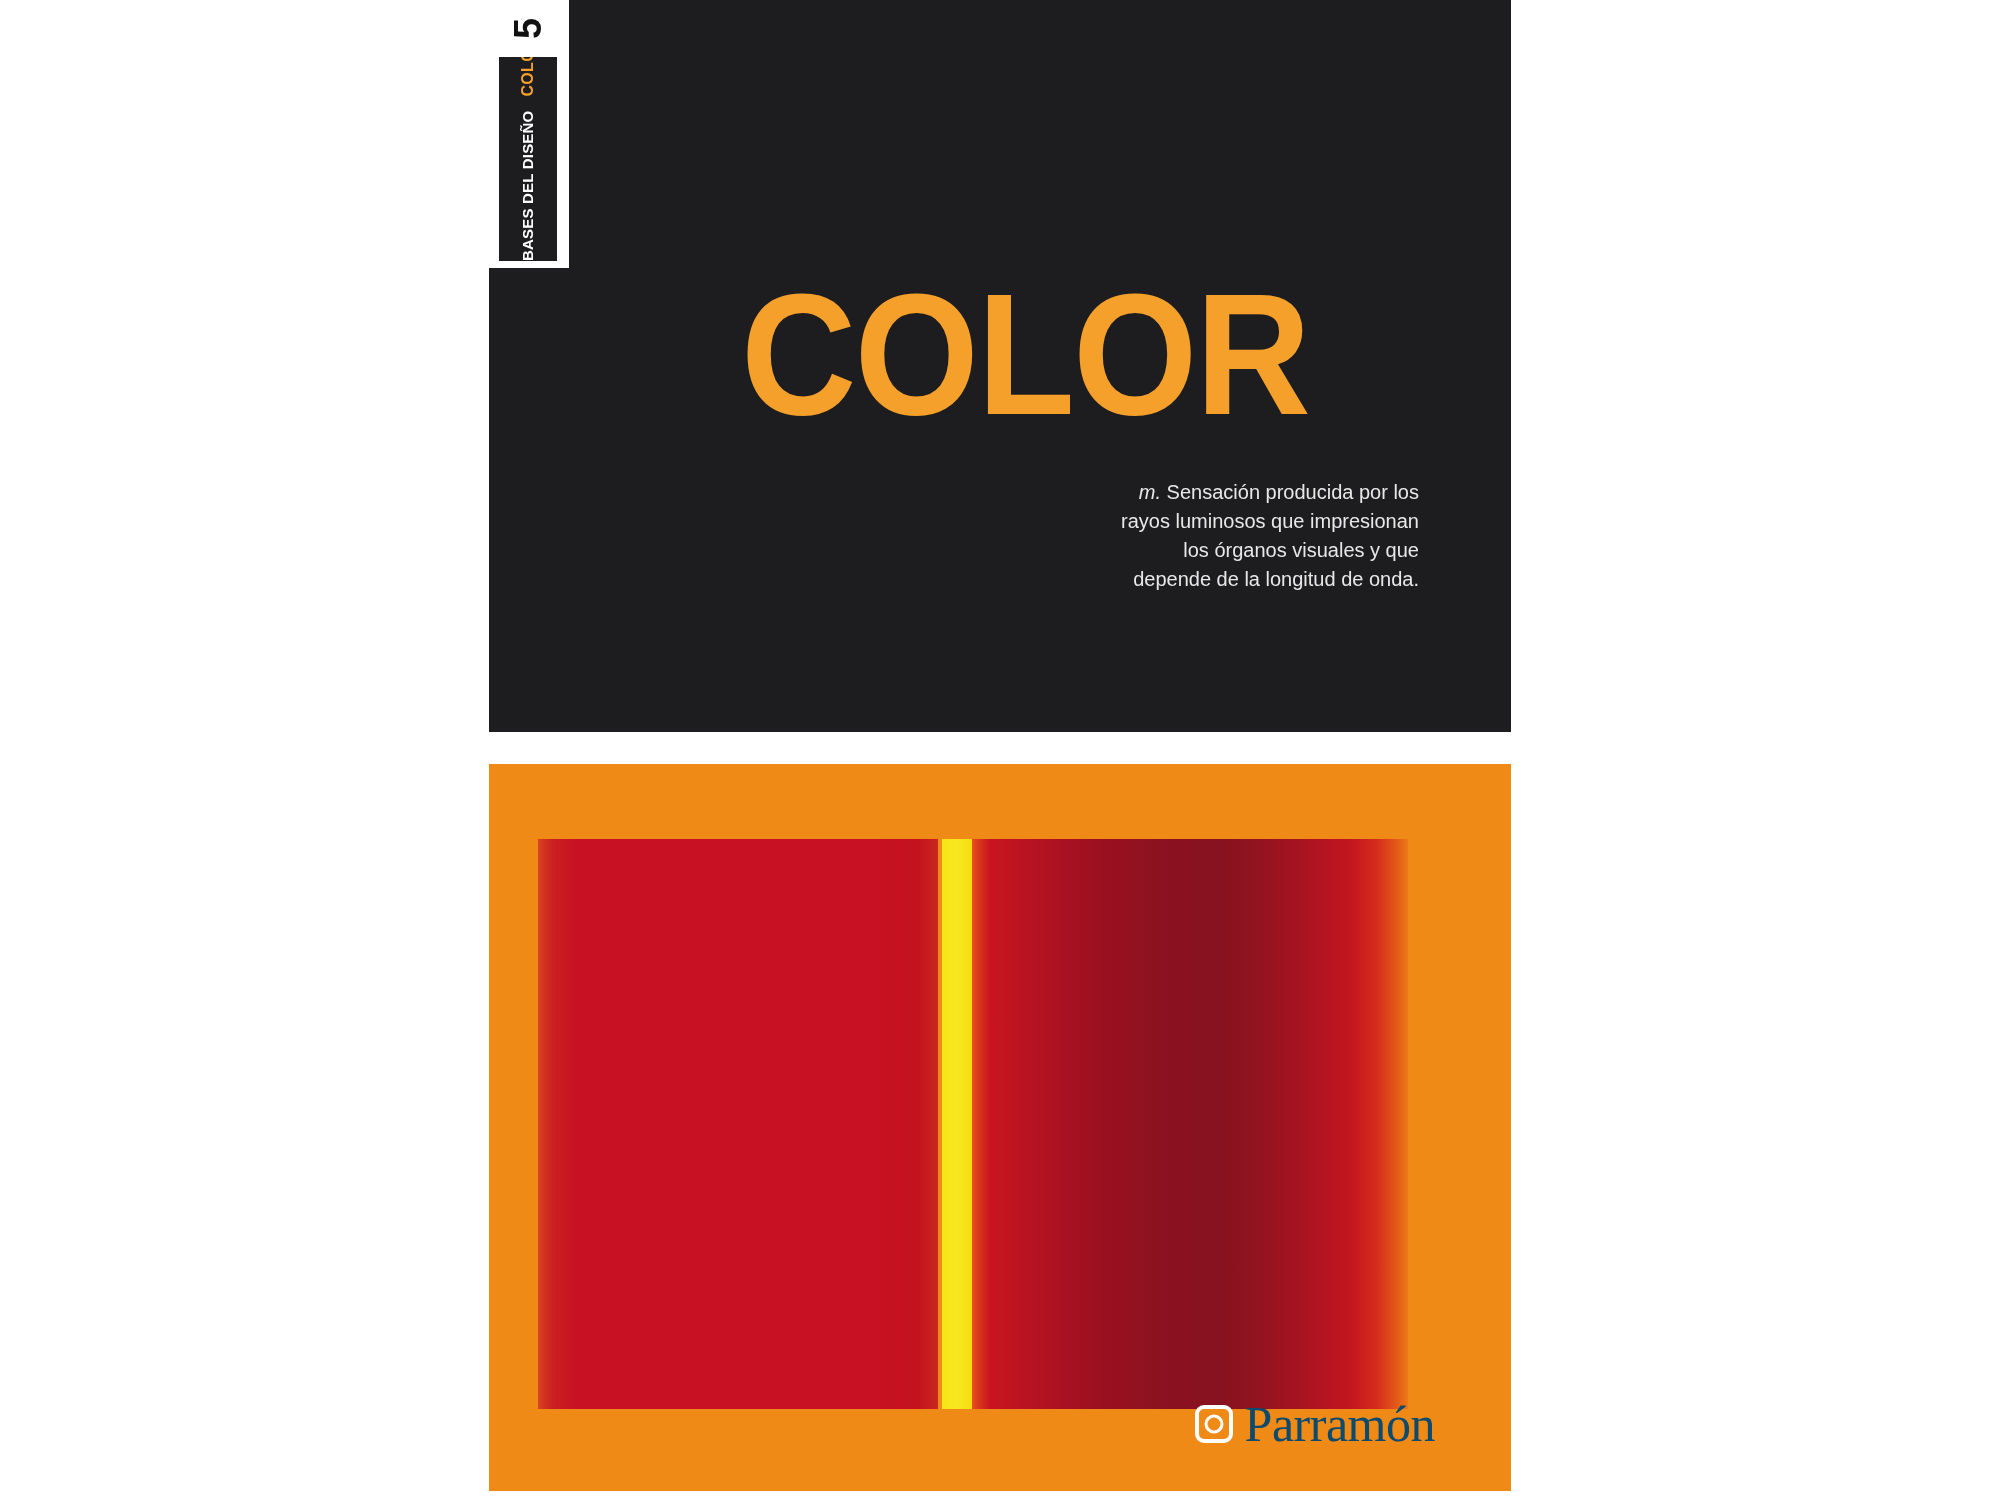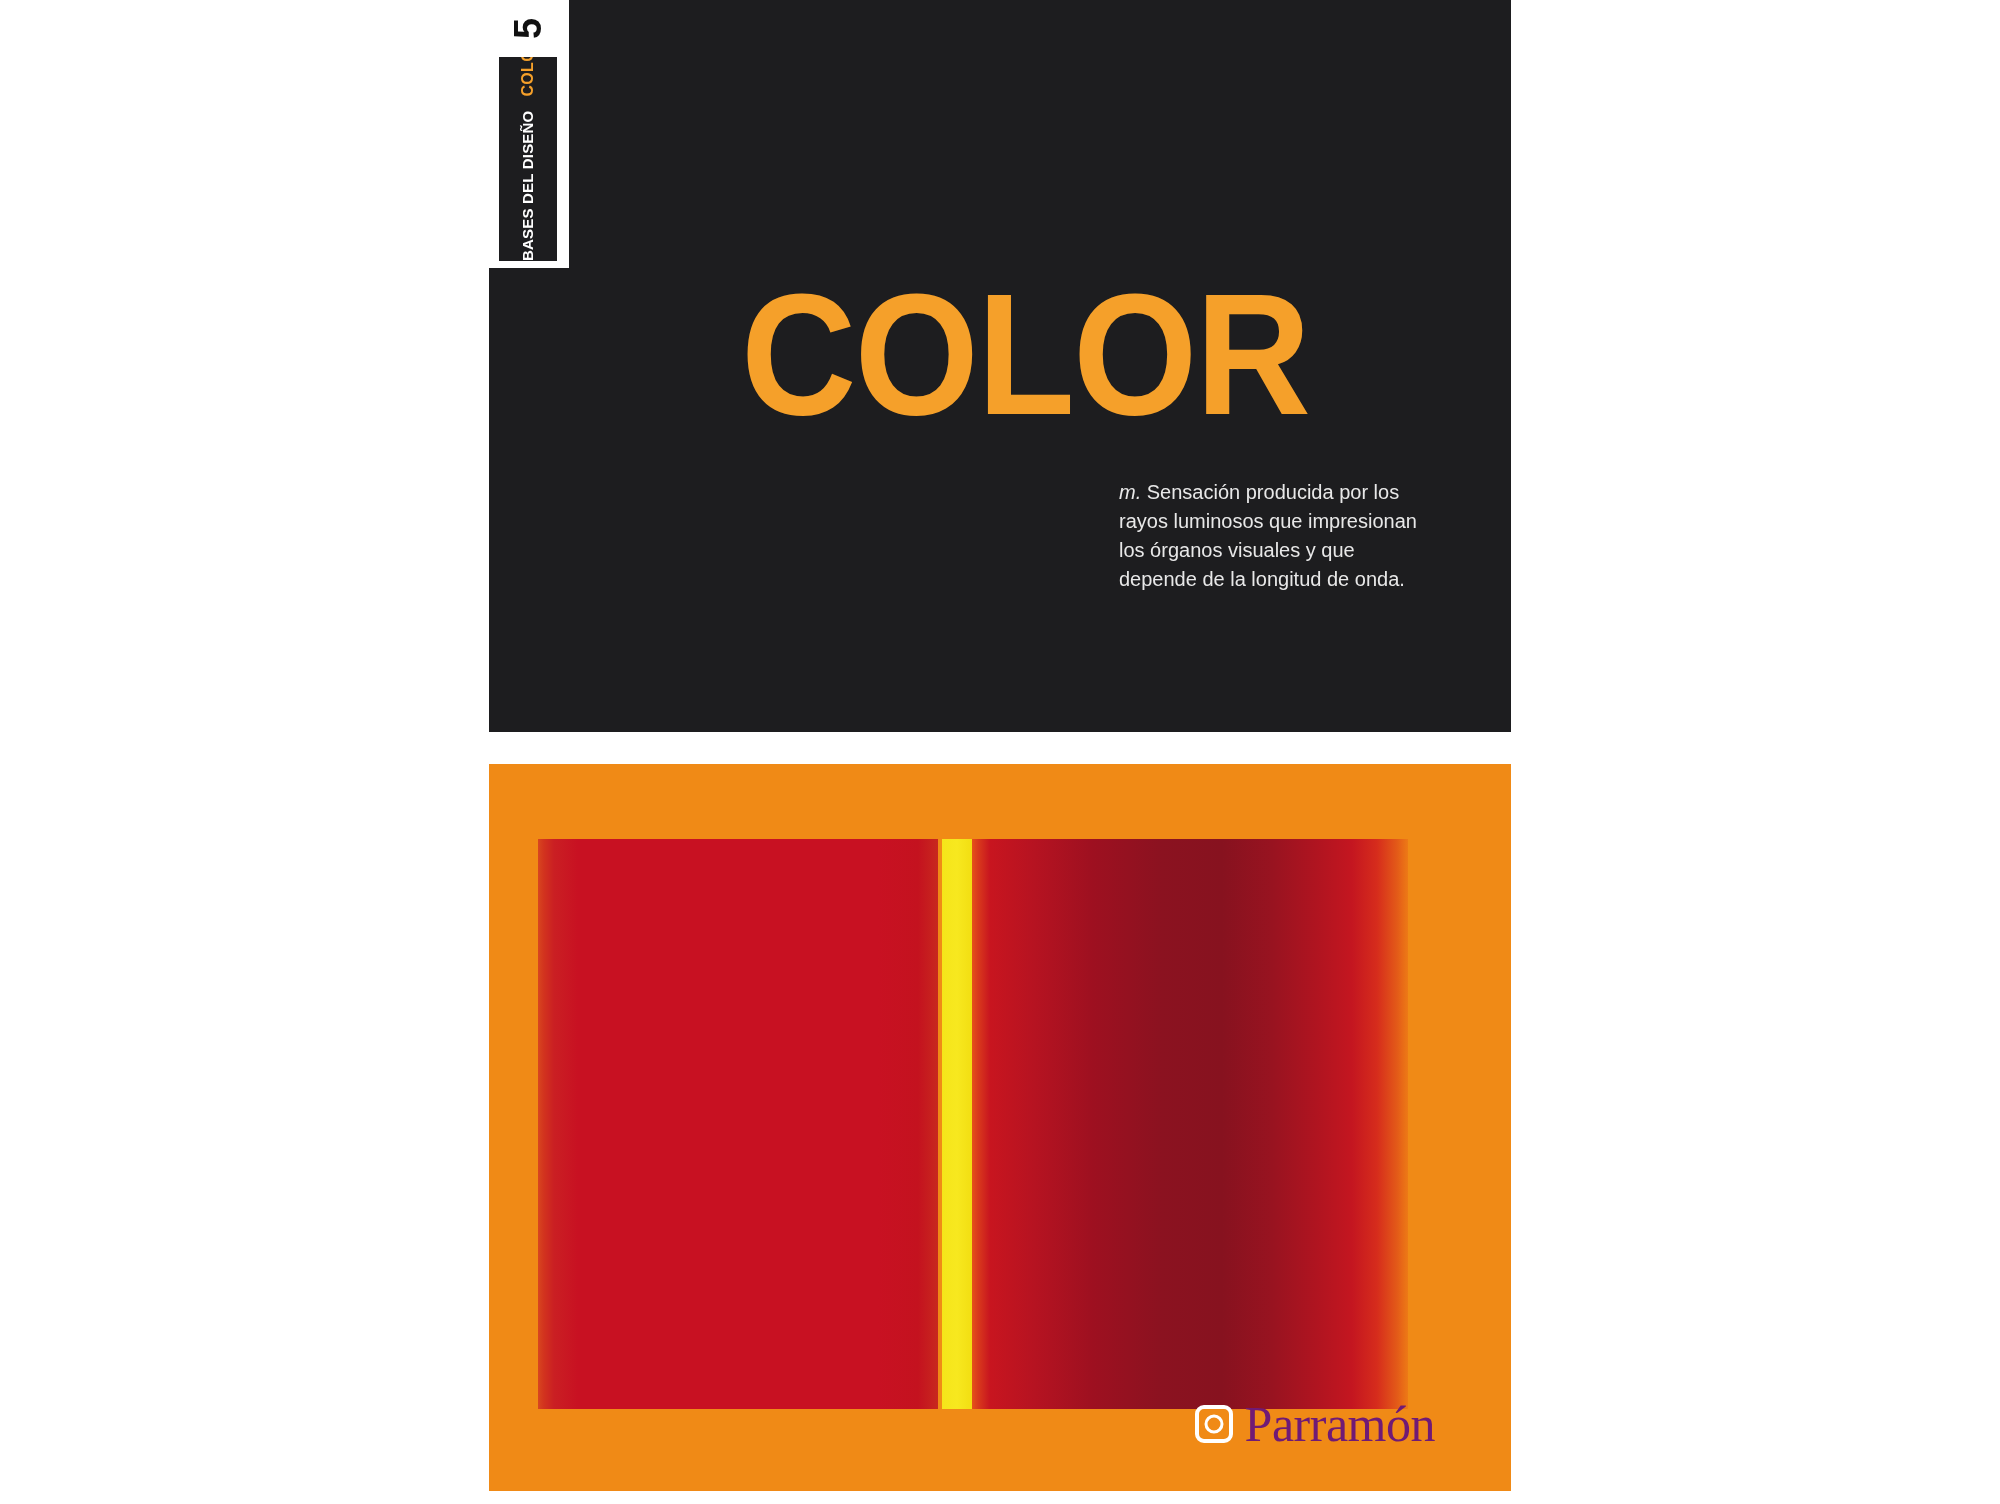--- a/index.html
+++ b/index.html
@@ -136,20 +136,21 @@
     box-sizing: border-box;
     font-family: "Liberation Sans", sans-serif;
   }
 
   
   #definition {
     position: absolute;
     right: 92px;
     top: 478px;
     width: 300px;
+    text-align: right;
     color: #e8e8e8;
     font-size: 20px;
     line-height: 1.45;
     font-family: "Liberation Sans", sans-serif;
   }
   #definition .abbr {
     font-style: italic;
   }
 
   
@@ -240,21 +241,21 @@
     left: 50%;
     top: 50%;
     transform: translate(-50%, -50%);
     width: 19px;
     height: 19px;
     border: 3px solid #ffffff;
     border-radius: 50%;
     box-sizing: border-box;
   }
   #publisher-name {
-    color: #701a75;
+    color: #0c4a6e;
     font-size: 50px;
     font-weight: normal;
     letter-spacing: -0.5px;
     line-height: 1;
     font-family: "Liberation Serif", serif;
   }
 </style>
 </head>
 <body>
 

